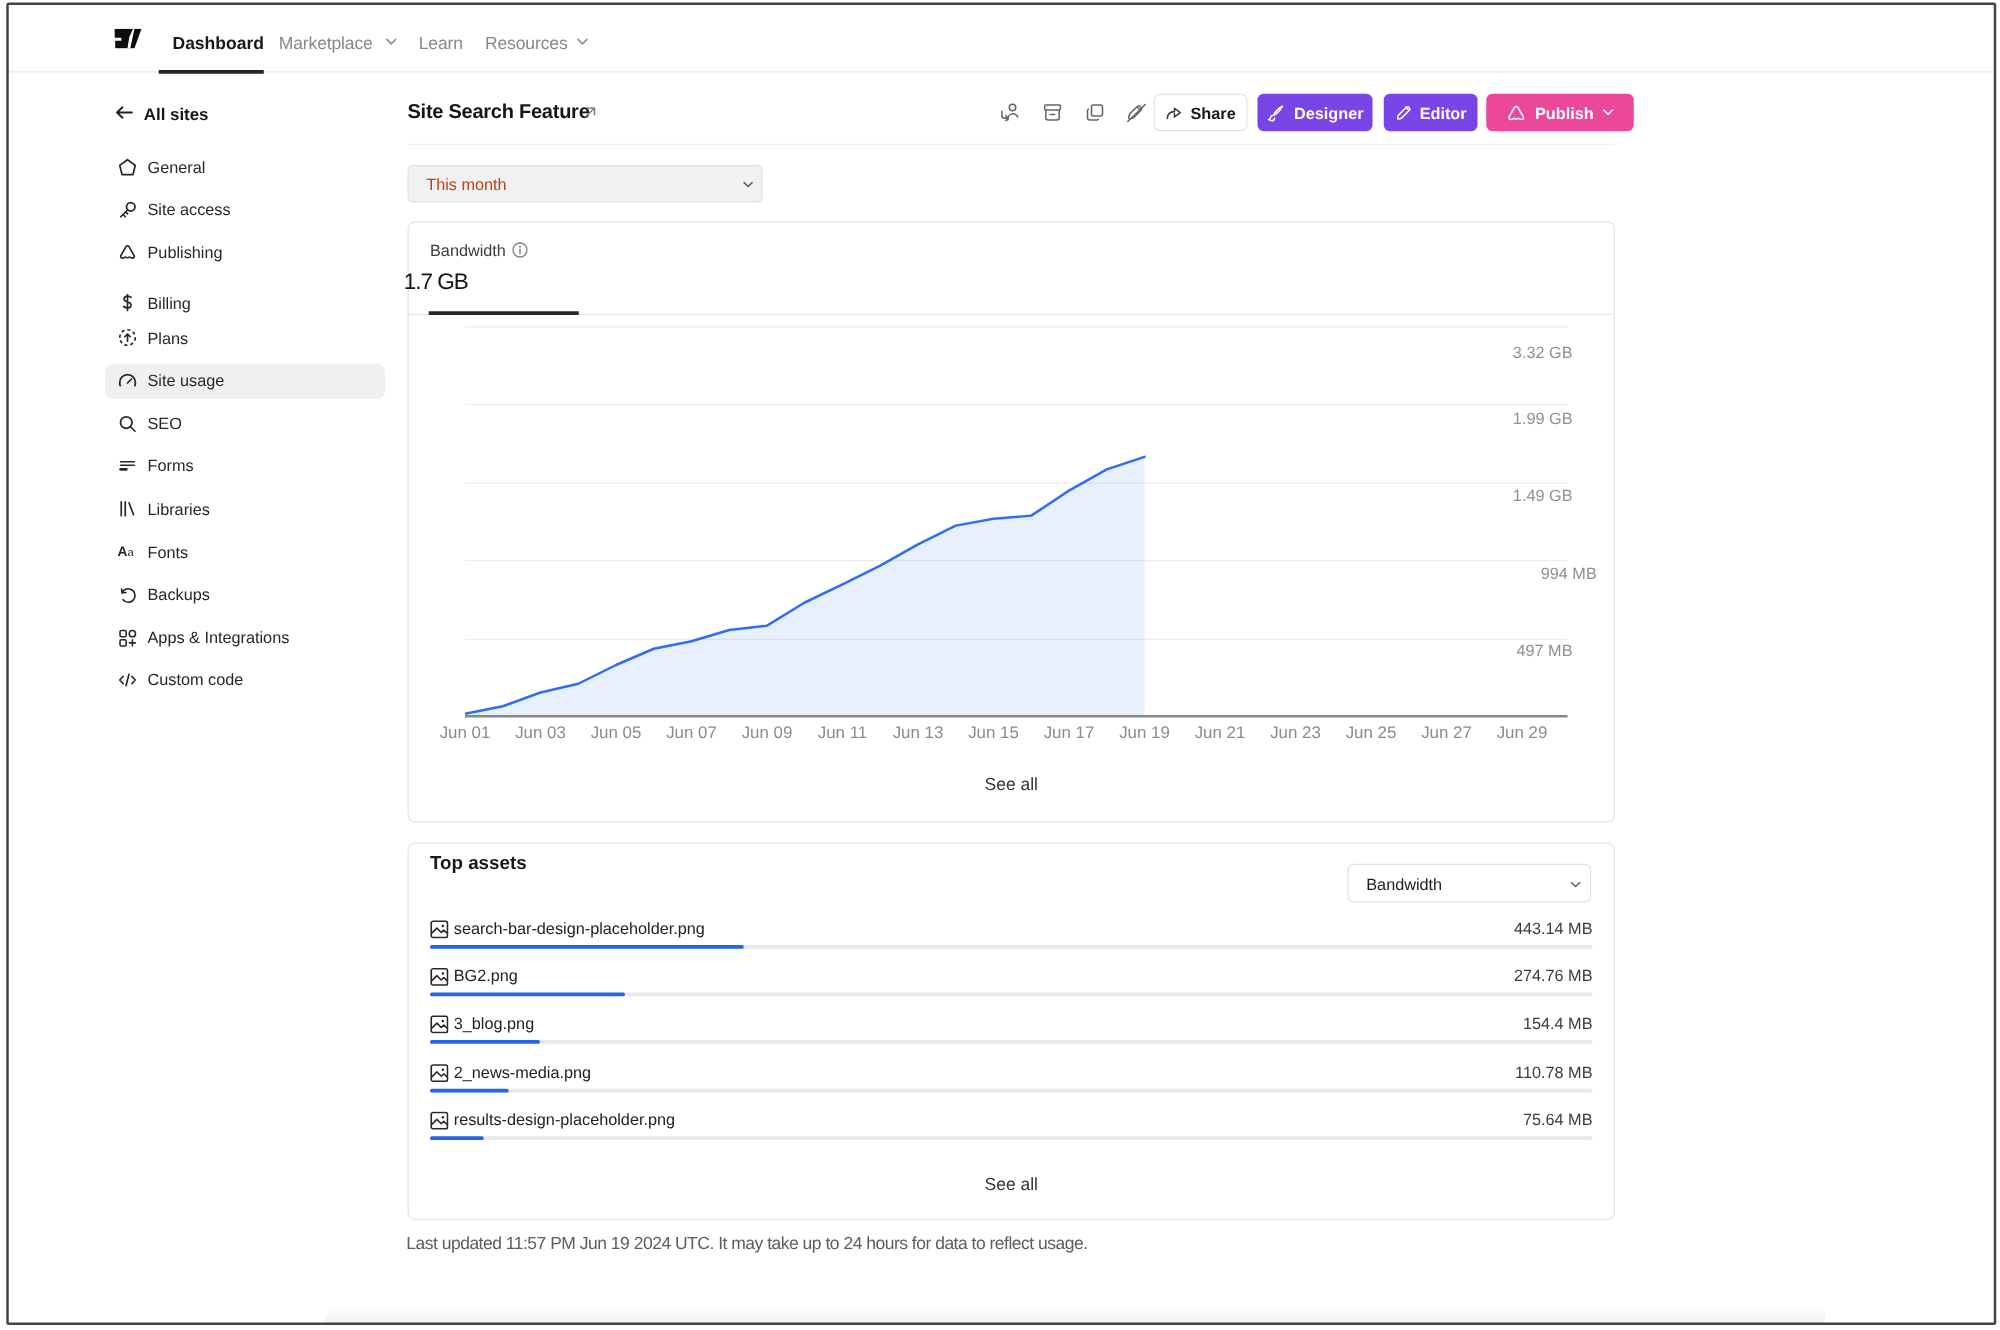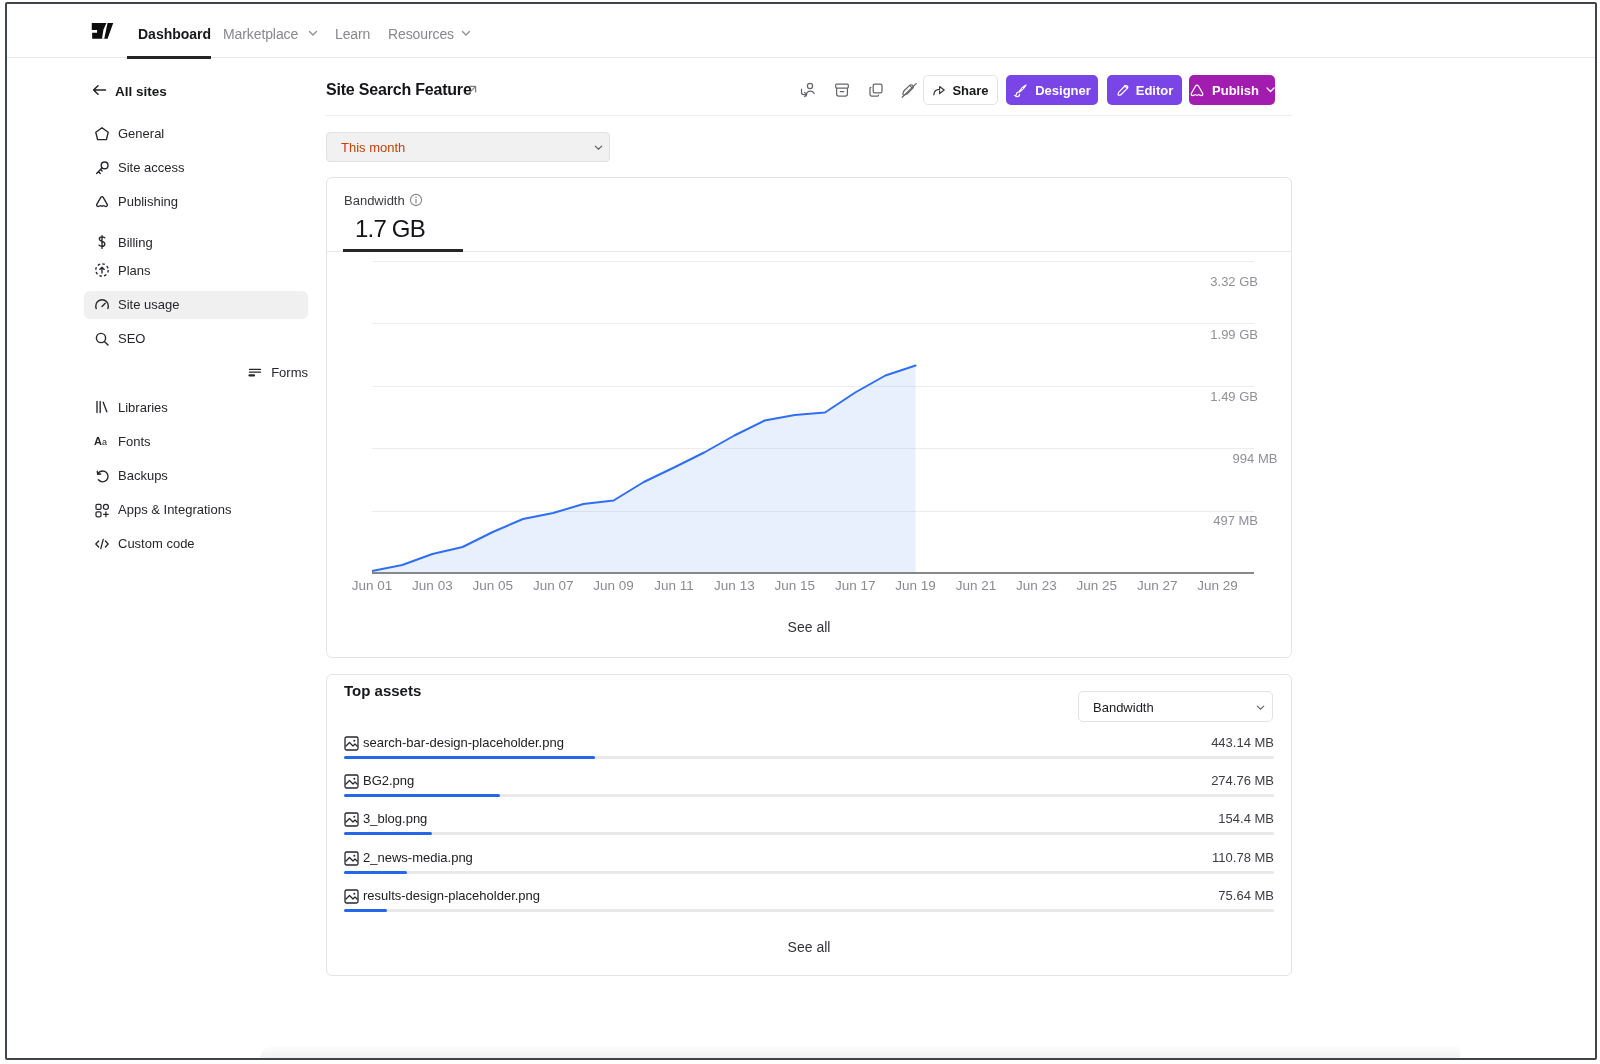--- a/index.html
+++ b/index.html
@@ -93,21 +93,21 @@
         </svg>
         <span>Site usage</span>
       </div>
       <div class="sideitem" style="top:322.70000000000005px;">
         <svg width="16" height="16" viewBox="0 0 16 16">
           <circle cx="7" cy="7" r="4.6" stroke="#26272b" stroke-width="1.4" fill="none"></circle>
           <path d="M10.4 10.4 L14 14" stroke="#26272b" stroke-width="1.4" stroke-linecap="round"></path>
         </svg>
         <span>SEO</span>
       </div>
-      <div class="sideitem" style="top:356.90000000000003px;justify-content:flex-end;">
+      <div class="sideitem" style="top:356.90000000000003px;">
         <svg width="16" height="16" viewBox="0 0 16 16">
           <path d="M2.5 4.4 H13.5 M2.5 7.2 H13.5" stroke="#26272b" stroke-width="1.3" stroke-linecap="round"></path>
           <path d="M2.5 10.4 H7" stroke="#26272b" stroke-width="2.2" stroke-linecap="round"></path>
         </svg>
         <span>Forms</span>
       </div>
       <div class="sideitem" style="top:391.1px;">
         <svg width="16" height="16" viewBox="0 0 16 16">
           <path d="M3 2.5 V13.5 M6.2 2.5 V13.5 M9.2 3.2 L12.8 12.8" stroke="#26272b" stroke-width="1.35" fill="none" stroke-linecap="round"></path>
         </svg>
@@ -182,21 +182,21 @@
   Designer
 </div>
 
 <div class="btn abs" style="left:1102px;top:73px;width:75px;height:30px;background:#7a45e6;color:#fff;">
   <svg width="14" height="14" viewBox="0 0 14 14" style="margin-right:6px;">
         <path d="M8.6 2.7 L11.3 5.4 L5.2 11.5 C4.9 11.8 2.6 12.5 2.2 12.1 C1.8 11.7 2.5 9.4 2.8 9.1 L8.9 3 C9.6 2.3 10.7 2.3 11.3 3 C12 3.6 12 4.7 11.3 5.4" stroke="#fff" stroke-width="1.2" fill="none" stroke-linecap="round" stroke-linejoin="round"></path>
       </svg>
   Editor
 </div>
 
-<div class="btn abs" style="left:1184px;top:73px;width:86px;height:30px;background:#a21caf;color:#fff;">
+<div class="btn abs" style="left:1184px;top:73px;width:118px;height:30px;background:#ec4899;color:#fff;">
   <svg width="16" height="15" viewBox="0 0 16 15" style="margin-right:7px;">
         <path d="M8 2.2 C8.6 2.2 9.1 2.5 9.4 3 L13.6 10.3 C14.2 11.3 13.5 12.6 12.3 12.6 C11 12.6 10.4 11.7 9.7 11.7 C9 11.7 8.7 12.3 8 12.3 C7.3 12.3 7 11.7 6.3 11.7 C5.6 11.7 5 12.6 3.7 12.6 C2.5 12.6 1.8 11.3 2.4 10.3 L6.6 3 C6.9 2.5 7.4 2.2 8 2.2 Z" stroke="#fff" stroke-width="1.25" fill="none" stroke-linejoin="round"></path>
       </svg>
   Publish
   <svg width="9" height="6" viewBox="0 0 9 6" style="margin-left:7px;">
         <path d="M1 1 L4.5 4.5 L8 1" stroke="#fff" stroke-width="1.3" fill="none" stroke-linecap="round"></path>
       </svg>
 </div>
 
 <div class="abs" style="left:321px;top:113px;width:966px;height:1px;background:#ededef;"></div>
@@ -207,21 +207,21 @@
       <path d="M1.3 1.1 L4.5 4.2 L7.7 1.1" stroke="#5d5e62" stroke-width="1.2" fill="none" stroke-linecap="round"></path>
     </svg>
 
 <div class="card" style="left:321px;top:175px;width:966px;height:481px;"></div>
 <div class="abs" style="left:339px;top:191px;font-size:13px;color:#3a3b3f;">Bandwidth</div>
 <svg class="abs" style="left:404px;top:191px;" width="14" height="14" viewBox="0 0 14 14">
       <circle cx="7" cy="7" r="5.6" stroke="#85868a" stroke-width="1.1" fill="none"></circle>
       <path d="M7 6.4 V10" stroke="#85868a" stroke-width="1.2" stroke-linecap="round"></path>
       <circle cx="7" cy="4.3" r="0.8" fill="#85868a"></circle>
     </svg>
-<div class="abs" style="left:350px;top:213px;font-size:24px;color:#141519;letter-spacing:-0.8px;">1.7 GB</div>
+<div class="abs" style="left:318px;top:213px;font-size:18px;color:#141519;letter-spacing:-0.8px;">1.7 GB</div>
 <div class="abs" style="left:322px;top:249px;width:964px;height:1px;background:#e7e7ea;"></div>
 <div class="abs" style="left:338px;top:247px;width:120px;height:3px;background:#25262a;"></div>
 
 <div id="grid">
       <div class="gridline" style="left:367px;top:259px;width:882px;"></div>
       <div class="ylab" style="left:1173px;top:272px;">3.32 GB</div>
       <div class="gridline" style="left:367px;top:321.4px;width:882px;"></div>
       <div class="ylab" style="left:1173px;top:325px;">1.99 GB</div>
       <div class="gridline" style="left:367px;top:383.8px;width:882px;"></div>
       <div class="ylab" style="left:1173px;top:387px;">1.49 GB</div>
@@ -320,16 +320,17 @@
         <span class="nm">results-design-placeholder.png</span>
         <span class="sz">75.64 MB</span>
       </div>
       <div class="sbar" style="top:907.1px;">
         <div class="sfill" style="width:43px;"></div>
       </div>
     </div>
 
 <div class="abs" style="left:321px;top:937px;width:966px;text-align:center;font-size:14px;color:#323338;">See all</div>
 
+<div class="abs" style="left:320px;top:984px;font-size:14px;letter-spacing:-0.4px;color:#5c5d61;">Last updated 11:57 PM Jun 19 2024 UTC. It may take up to 24 hours for data to reflect usage.</div>
 
 <div class="abs" style="left:255px;top:1044px;width:1200px;height:13px;border-top-left-radius:60px;border-top-right-radius:14px;background:linear-gradient(to bottom, rgba(242,242,244,0.1), #f0f0f2);"></div>
 
 </div>
 
 </body></html>

